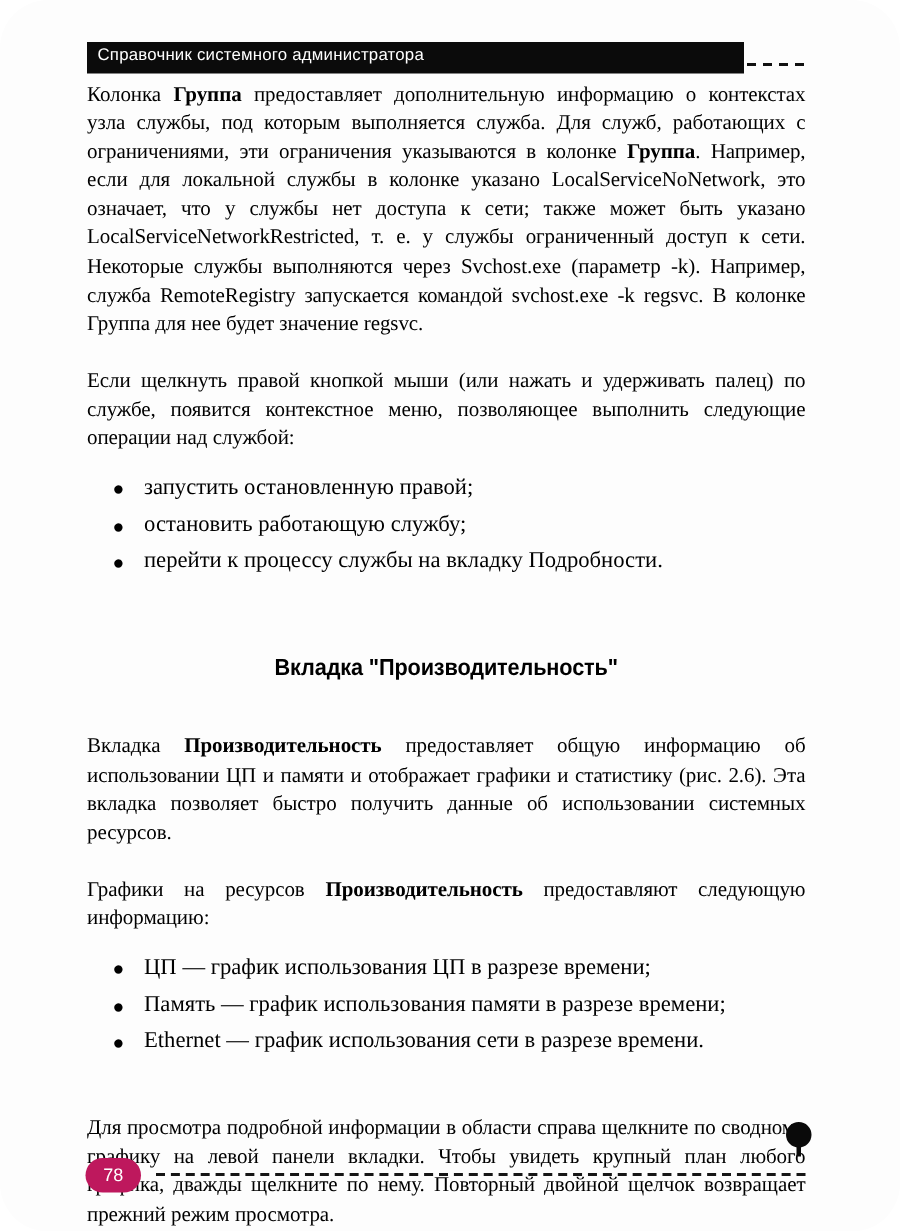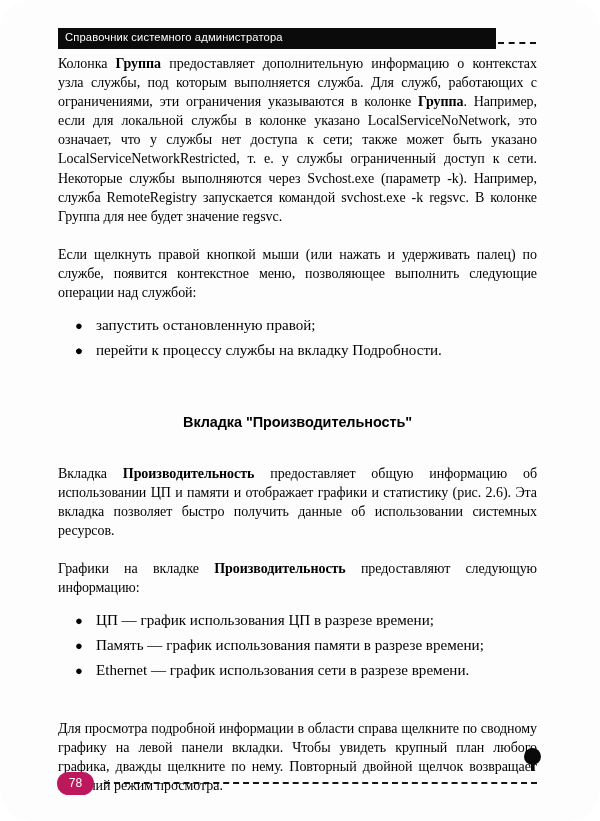--- a/index.html
+++ b/index.html
@@ -184,35 +184,35 @@
     <p class="para"><span>Колонка </span><b>Группа</b><span> предоставляет дополнительную информацию о контекстах узла службы, под которым выполняется служба. Для служб, работающих с ограничениями, эти ограничения указываются в колонке </span><b>Группа</b><span>. Например, если для локальной службы в колонке указано LocalServiceNoNetwork, это означает, что у службы нет доступа к сети; также может быть указано LocalServiceNetworkRestricted, т. е. у службы ограниченный доступ к сети. Некоторые службы выполняются через Svchost.exe (параметр -k). Например, служба RemoteRegistry запускается командой svchost.exe -k regsvc. В колонке Группа для нее будет значение regsvc.</span></p>
 
     <div class="gap-lg"></div>
 
     <p class="para">Если щелкнуть правой кнопкой мыши (или нажать и удерживать палец) по службе, появится контекстное меню, позволяющее выполнить следующие операции над службой:</p>
 
     <div class="gap-md"></div>
 
     <ul class="bullets">
       <li><span class="bul">●</span><span>запустить остановленную правой;</span></li>
-      <li><span class="bul">●</span></li>
+      <li><span class="bul">●</span><span>остановить работающую службу;</span></li>
       <li><span class="bul">●</span><span>перейти к процессу службы на вкладку </span><b>Подробности</b><span>.</span></li>
     </ul>
 
     <div style="height:52px"></div>
 
     <h2 class="section-heading">Вкладка "Производительность"</h2>
 
     <div style="height:32px"></div>
 
     <p class="para"><span>Вкладка </span><b>Производительность</b><span> предоставляет общую информацию об использовании ЦП и памяти и отображает графики и статистику (рис. 2.6). Эта вкладка позволяет быстро получить данные об использовании системных ресурсов.</span></p>
 
     <div class="gap-lg"></div>
 
-    <p class="para"><span>Графики на вкладке </span><b>Производительность</b><span> предоставляют следующую информацию:</span></p>
+    <p class="para"><span>Графики на ресурсов </span><b>Производительность</b><span> предоставляют следующую информацию:</span></p>
 
     <div class="gap-md"></div>
 
     <ul class="bullets">
       <li><span class="bul">●</span><b>ЦП</b><span> — график использования ЦП в разрезе времени;</span></li>
       <li><span class="bul">●</span><b>Память</b><span> — график использования памяти в разрезе времени;</span></li>
       <li><span class="bul">●</span><b>Ethernet</b><span> — график использования сети в разрезе времени.</span></li>
     </ul>
 
     <div style="height:39px"></div>

